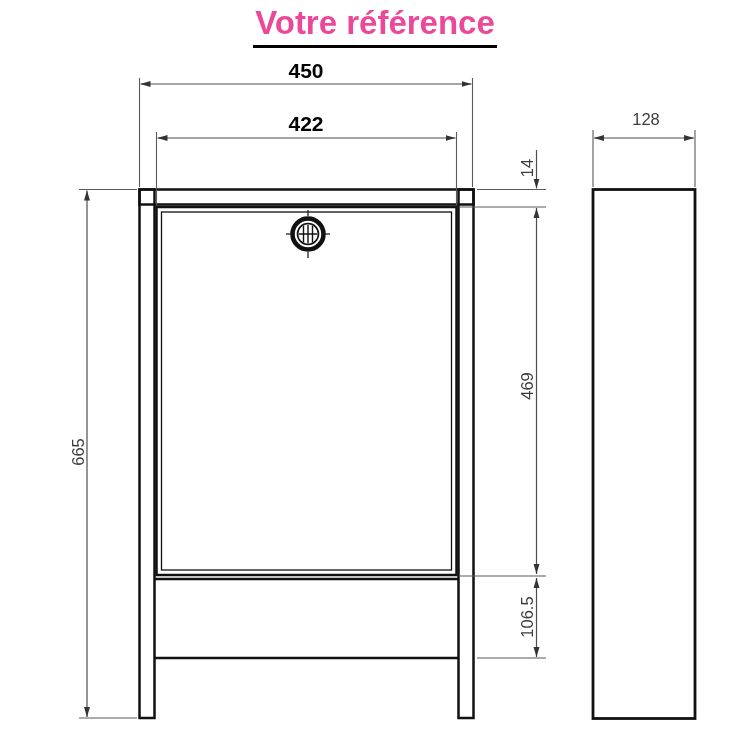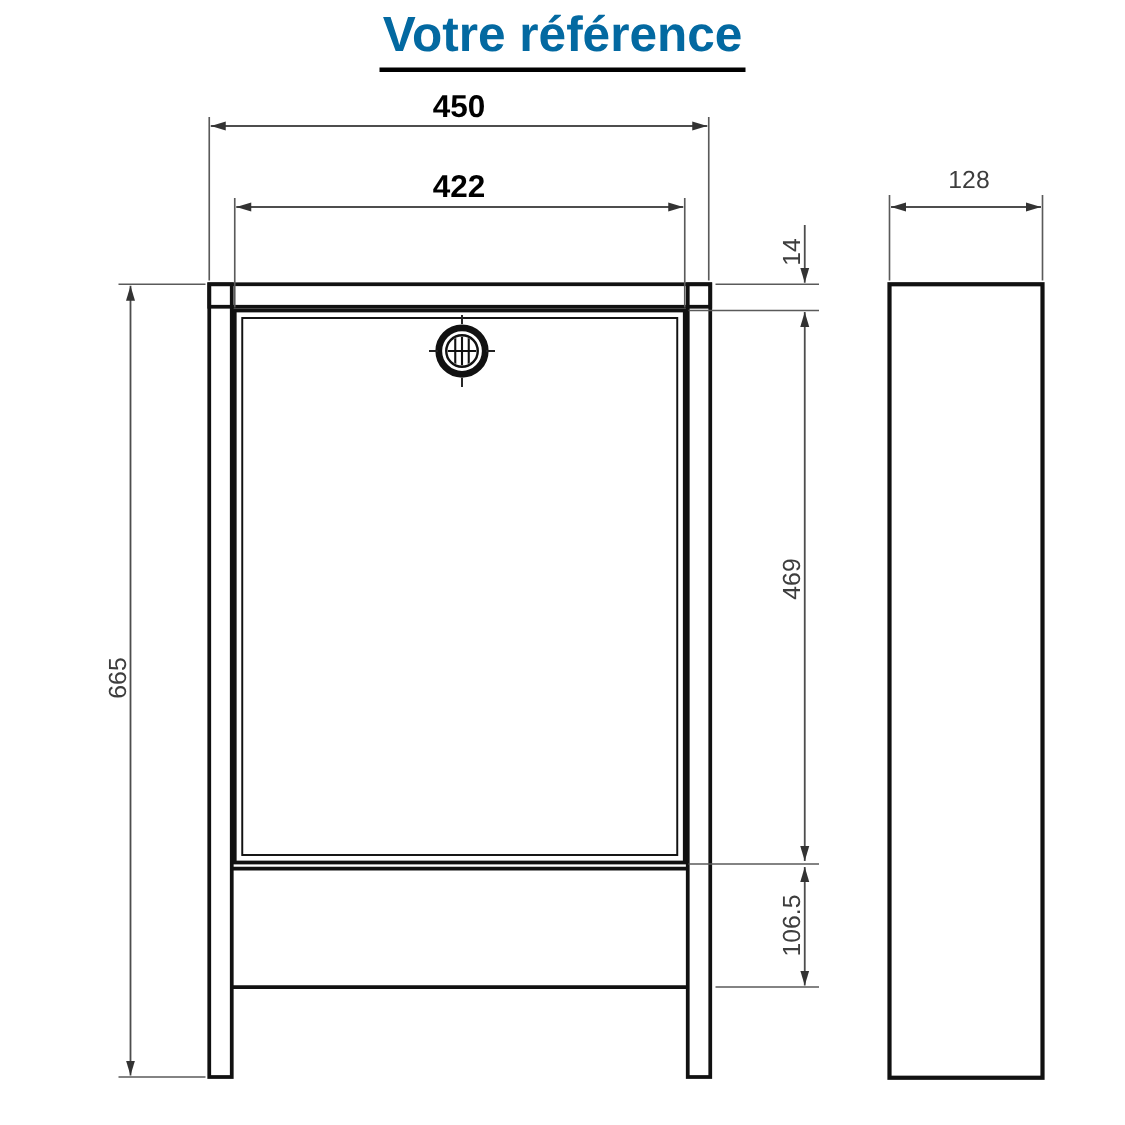--- a/index.html
+++ b/index.html
@@ -22,21 +22,21 @@
     top: 4px;
     left: 0;
     width: 750px;
     text-align: center;
   }
   .title {
     display: inline-block;
     font-family: "Liberation Sans", sans-serif;
     font-size: 33px;
     font-weight: bold;
-    color: #0369a1;
+    color: #ec4899;
     border-bottom: 3px solid #000000;
     padding: 0 2px 3px 2px;
     letter-spacing: 0px;
   }
   svg { position: absolute; top: 0; left: 0; }
   .mainline { stroke: #111111; fill: none; }
   .dimline  { stroke: #4d4d4d; stroke-width: 1.2; fill: none; }
   .extline  { stroke: #5a5a5a; stroke-width: 1.1; fill: none; }
   .dim-bold {
     font-family: "Liberation Sans", sans-serif;

